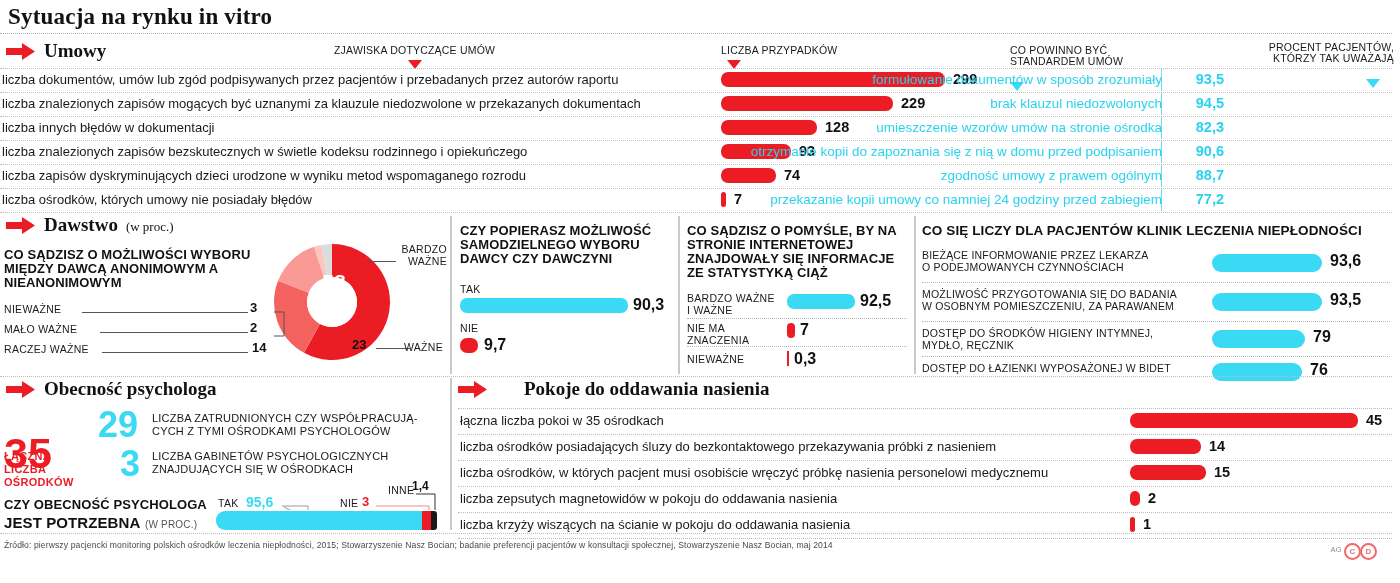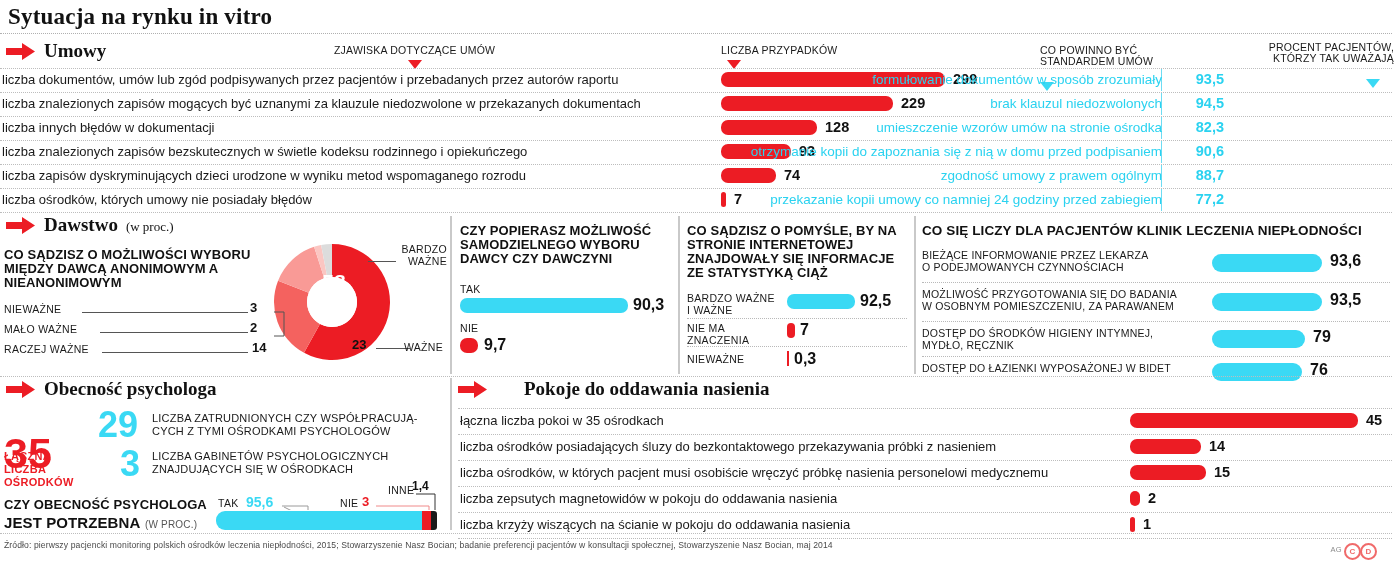--- a/index.html
+++ b/index.html
@@ -100,21 +100,21 @@
   <div class="abs colhead" style="left:334px;top:45px;text-align:center;">
     <div>ZJAWISKA DOTYCZĄCE UMÓW</div>
     <div class="tri tri-red" style="margin:3px auto 0;"></div>
   </div>
 
   <div class="abs colhead" style="left:721px;top:45px;">
     <div>LICZBA PRZYPADKÓW</div>
     <div class="tri tri-red" style="margin:3px 0 0 6px;"></div>
   </div>
 
-  <div class="abs colhead" style="left:1040px;top:33px;white-space:pre-line;">
+  <div class="abs colhead" style="left:1010px;top:33px;white-space:pre-line;">
     <div>CO POWINNO BYĆ
 STANDARDEM UMÓW</div>
     <div class="tri tri-cyan" style="margin:3px 0 0 0;"></div>
   </div>
 
   <div class="abs colhead" style="right:6px;top:30px;white-space:pre-line;text-align:right;">
     <div>PROCENT PACJENTÓW,
 KTÓRZY TAK UWAŻAJĄ</div>
     <div class="tri tri-cyan" style="margin:3px 14px 0 auto;"></div>
   </div>

